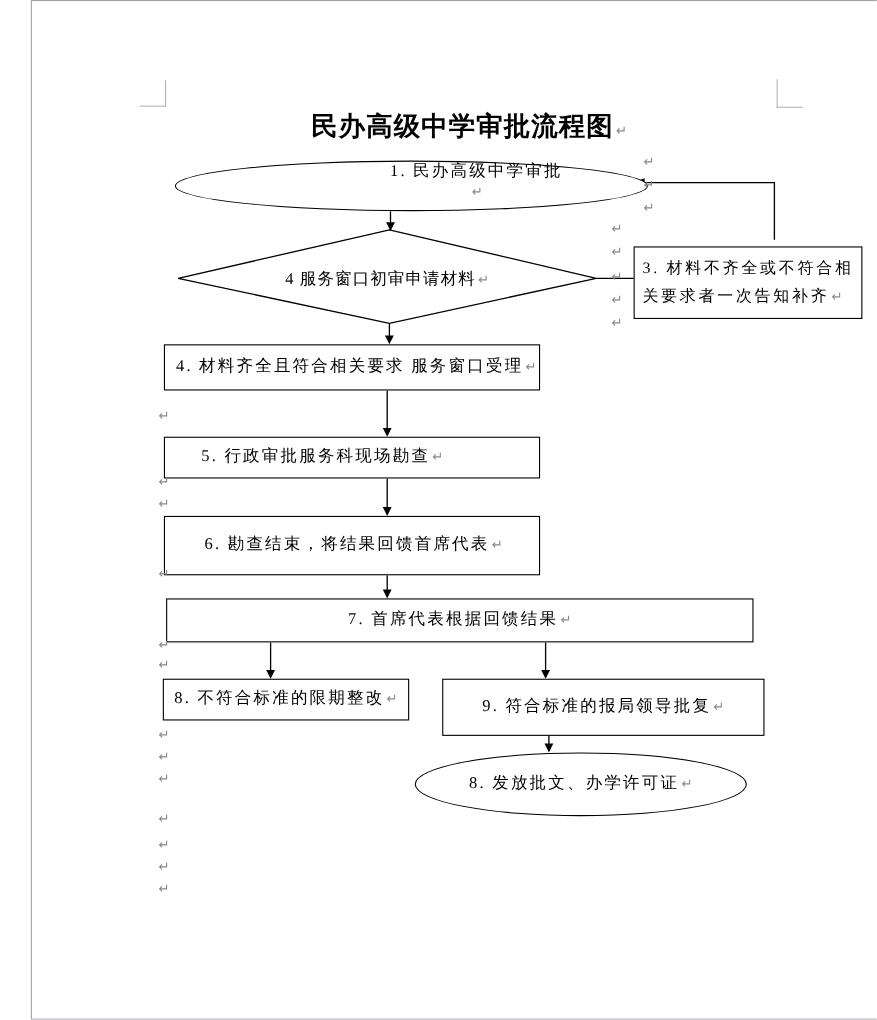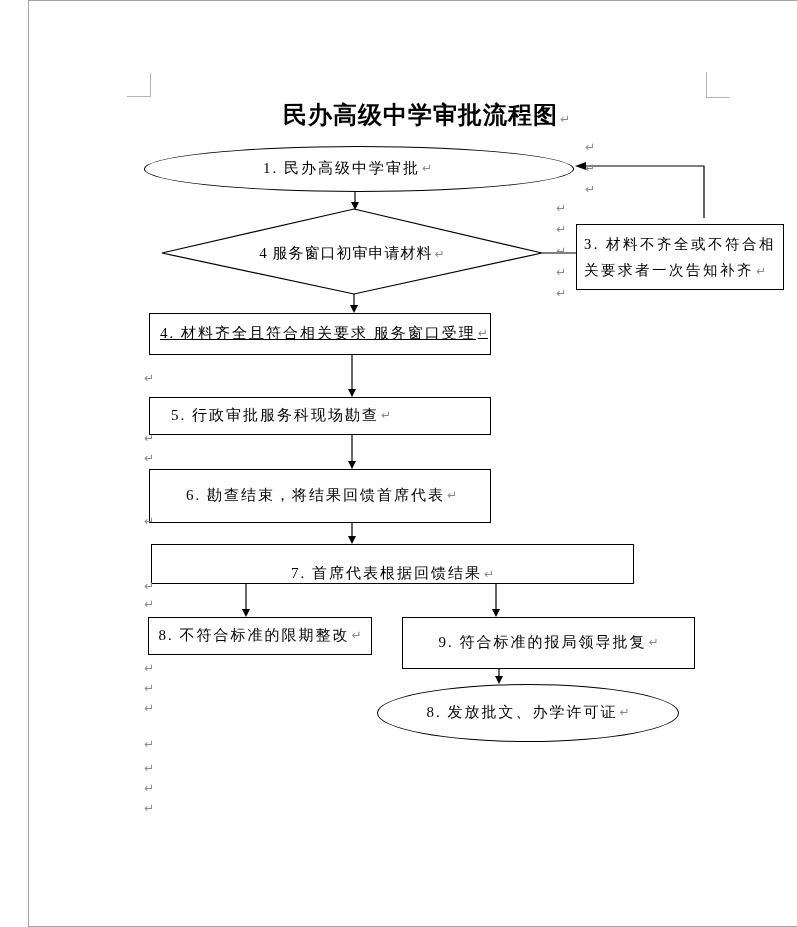--- a/index.html
+++ b/index.html
@@ -31,33 +31,33 @@
   
   .node{
     position:absolute;box-sizing:border-box;
     background:#fff;border:1px solid #000;
     display:flex;align-items:center;
     font-size:15px;letter-spacing:2px;line-height:1.3;
     white-space:nowrap;
   }
   .oval{border-radius:50%;}
   .center{justify-content:center;}
-  #n1{left:115px;top:145px;width:430px;height:46px;padding-left:118px;}
+  #n1{left:130px;top:145px;width:430px;height:46px;padding-left:118px;flex-direction:column;}
   #n2-label{
     position:absolute;left:133px;top:243px;width:380px;
     text-align:center;font-size:15px;letter-spacing:1px;
     background:transparent;white-space:nowrap;
   }
   #n3{left:547px;top:223px;width:208px;height:66px;
       padding:0 7px;white-space:normal;line-height:26px;
       font-size:14.5px;letter-spacing:2.5px;}
-  #n4{left:120px;top:312px;width:342px;height:42px;padding-left:10px;text-decoration:underline;}
-  #n5{left:120px;top:396px;width:342px;height:38px;padding-left:21px;}
+  #n4{left:120px;top:312px;width:342px;height:42px;padding-left:10px;}
+  #n5{left:120px;top:396px;width:342px;height:38px;padding-left:33px;}
   #n6{left:120px;top:468px;width:342px;height:54px;padding-left:36px;}
-  #n7{left:122px;top:543px;width:483px;height:40px;align-items:flex-end;}
+  #n7{left:122px;top:543px;width:534px;height:40px;}
   #n8{left:119px;top:616px;width:224px;height:38px;}
   #n9{left:373px;top:616px;width:293px;height:52px;}
   #n10{left:348px;top:683px;width:302px;height:58px;}
   
   .pm{
     position:absolute;
     font-family:"DejaVu Sans",sans-serif;
     font-size:12px;color:#8a8a8a;letter-spacing:0;
     line-height:12px;
   }

